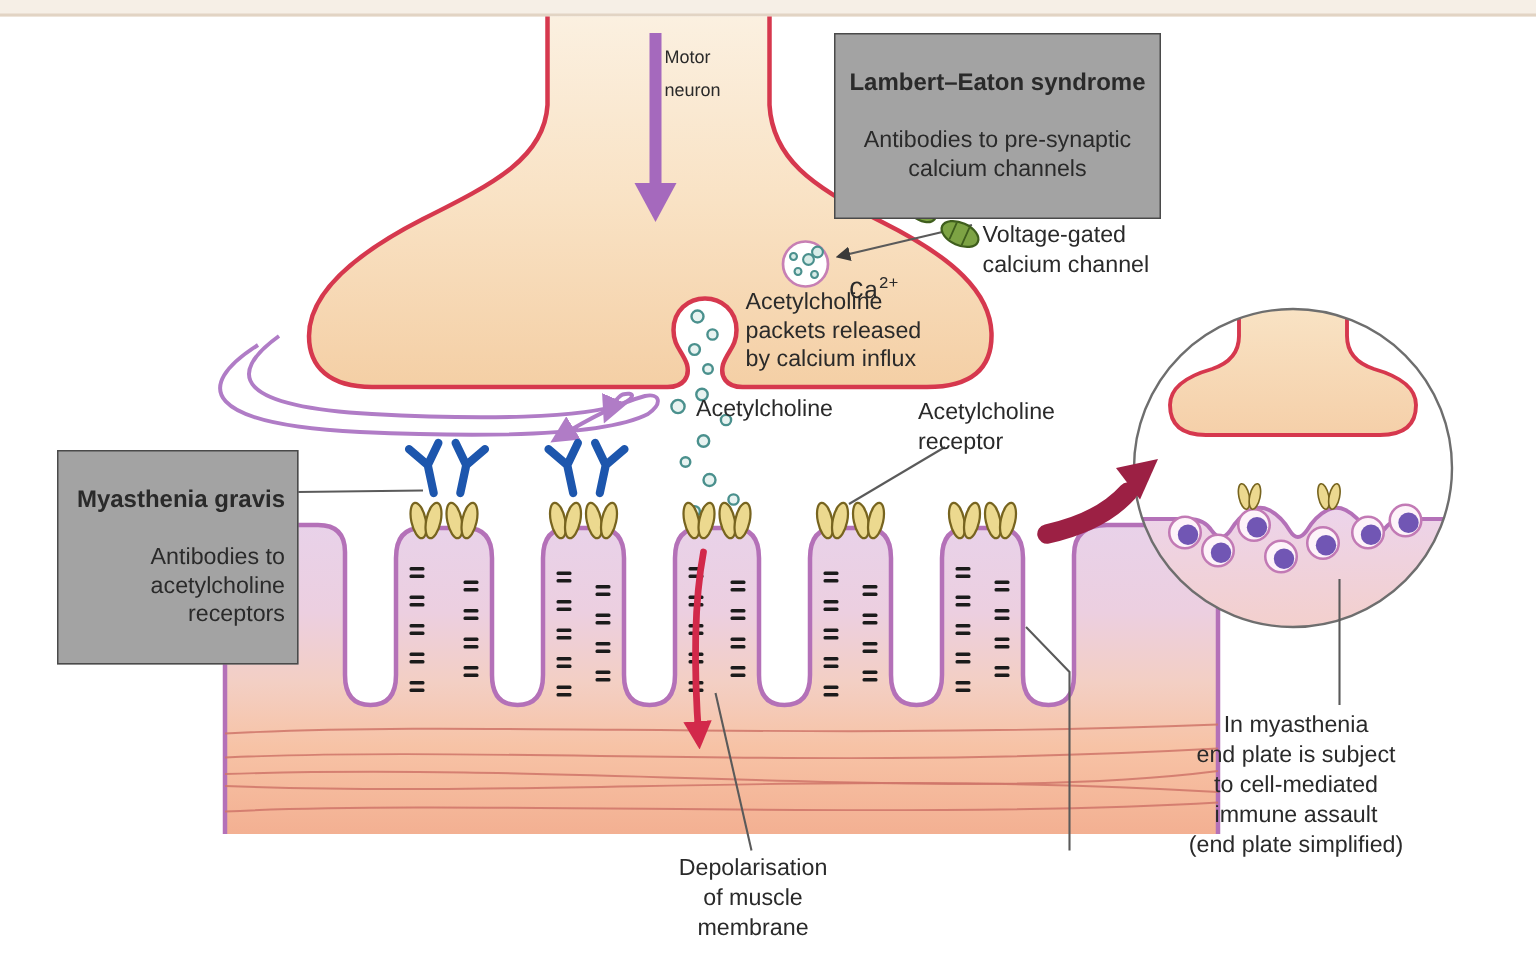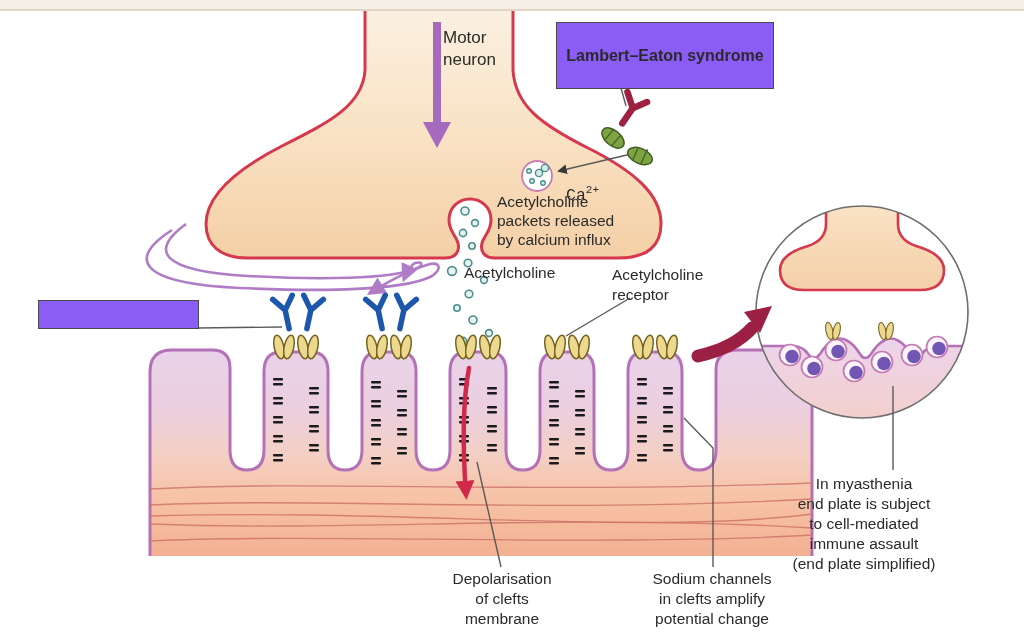--- a/index.html
+++ b/index.html
@@ -4,21 +4,21 @@
 <style>
   html,body{margin:0;padding:0;background:#fff;}
   .canvas{position:relative;width:1024px;height:639px;background:#ffffff;overflow:hidden;
           font-family:"Liberation Sans",sans-serif;}
   .topbar{position:absolute;left:0;top:0;width:1024px;height:9px;background:#f6efe6;
           border-bottom:2px solid #e2d4c4;}
   svg{position:absolute;left:0;top:0;}
   .label{position:absolute;color:var(--text,#2a2a2a);white-space:pre-line;
          font-size:15.5px;line-height:20px;}
   .center{text-align:center;}
-  .callout{position:absolute;background:#8b5cf6;border:1.6px solid #4a4a4a;
+  .callout{position:absolute;background:#a3a3a3;border:1.6px solid #4a4a4a;
            box-sizing:border-box;padding:4px 8px;color:var(--text,#2a2a2a);
            font-size:15.5px;line-height:19px;white-space:pre-line;}
   .callout .title{font-weight:bold;font-size:16px;}
   sup{font-size:11px;}
   
   .muscle{fill:url(#gradMuscle);}
   .muscle-edge{fill:none;stroke:var(--muscle_outline);stroke-width:3;stroke-linejoin:round;}
   .fiber{fill:none;stroke:#cf7468;stroke-width:1.3;opacity:.85;}
   .tickg{fill:#1b1b1b;}
   .neuron{fill:url(#gradNeuron);stroke:var(--neuron_border);stroke-width:3;stroke-linejoin:round;}
@@ -361,51 +361,56 @@
     <g>
       <polyline class="conn" points="621,88 626,106"></polyline>
       <polyline class="conn" points="198,328 282,327"></polyline>
       <polyline class="conn" points="630,298 566,336"></polyline>
       <polyline class="conn" points="477,462 501,567"></polyline>
       <polyline class="conn" points="684,418 713,448 713,567"></polyline>
       <polyline class="conn" points="893,386 893,470"></polyline>
     </g>
   </svg>
 
-  <div class="label" style="left:443px;top:27px;font-size:17px;line-height:22px;">Motor
+  <div class="label" style="left:443px;top:27px;font-size:12px;line-height:22px;">Motor
 neuron</div>
 
   <div class="callout center" style="left:556px;top:22px;width:218px;">
     <div class="title">Lambert–Eaton syndrome</div>
+    <div>Antibodies to pre-synaptic
+calcium channels</div>
   </div>
 
 
   <div class="label" style="left:566px;top:160px;font-size:16.5px;font-family:Liberation Mono, monospace;">
     <span>Ca</span><sup>2+</sup>
   </div>
 
+  <div class="label" style="left:655px;top:147px;width:145px;">Voltage-gated
+calcium channel</div>
 
   <div class="label" style="left:497px;top:192px;width:140px;line-height:19px;">Acetylcholine
 packets released
 by calcium influx</div>
 
   <div class="label" style="left:464px;top:263px;">Acetylcholine</div>
 
   <div class="label" style="left:612px;top:265px;width:120px;">Acetylcholine
 receptor</div>
 
   <div class="callout" style="left:38px;top:300px;width:161px;text-align:right;">
+    <div class="title">Myasthenia gravis</div>
+    <div>Antibodies to
+acetylcholine
+receptors</div>
   </div>
 
   <div class="label center" style="left:428px;top:569px;width:148px;">Depolarisation
-of clefts
+of muscle
 membrane</div>
 
-  <div class="label center" style="left:628px;top:569px;width:168px;">Sodium channels
-in clefts amplify
-potential change</div>
 
   <div class="label center" style="left:764px;top:474px;width:200px;">In myasthenia
 end plate is subject
 to cell-mediated
 immune assault
 (end plate simplified)</div>
 </div>
 
 </body></html>

